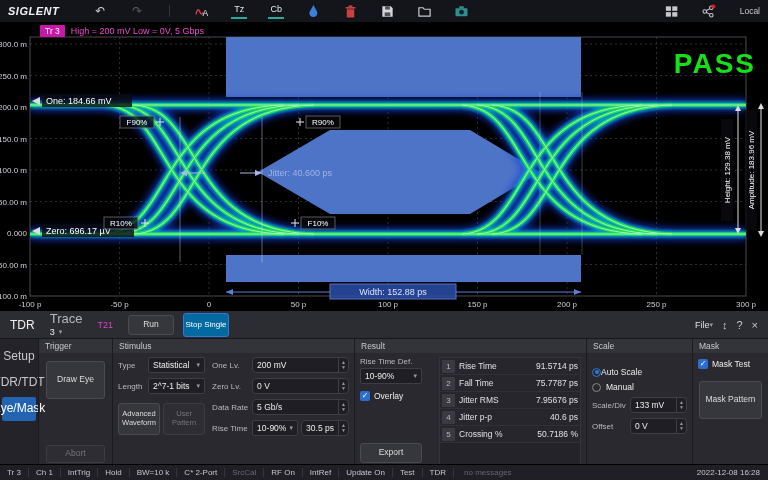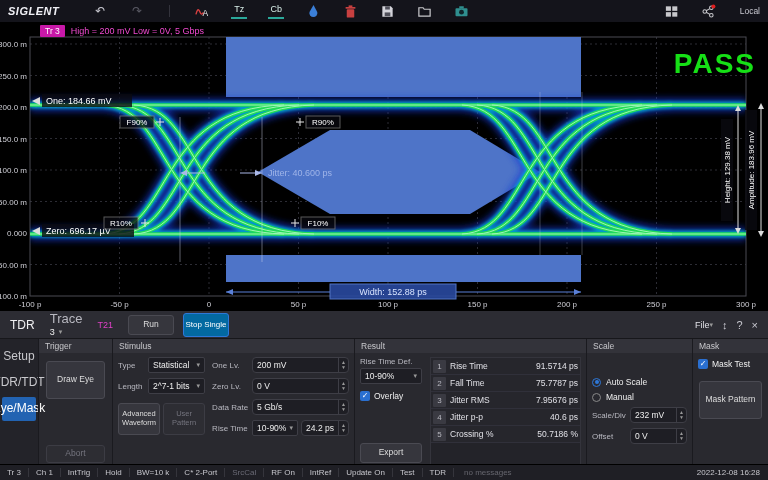--- a/index.html
+++ b/index.html
@@ -372,31 +372,31 @@
               <span class="arr">▲<br>▼</span>
             </div>
           </div>
           <div class="row" style="margin-bottom:0">
             <span class="lbl" style="width:40px">Rise Time</span>
             <div class="dd" style="width:46px">
               <span>10-90%</span>
               <span class="chev">▾</span>
             </div>
             <div class="spin" style="flex:1;margin-left:3px">
-              <span class="val">24.2 ps</span>
+              <span class="val">30.5 ps</span>
               <span class="arr">▲<br>▼</span>
             </div>
           </div>
         </div>
       </div>
     </div>
 
     <div class="sec w-res">
       <div class="sec-title">Result</div>
-      <div style="display:flex;gap:8px;flex:1">
+      <div style="display:flex;gap:17px;flex:1">
         <div style="width:62px;display:flex;flex-direction:column">
           <span class="lbl" style="margin-bottom:2px">Rise Time Def.</span>
           <div class="dd" style="margin-bottom:7px">
             <span>10-90%</span>
             <span class="chev">▾</span>
           </div>
           <div style="display:flex;align-items:center;gap:4px;margin-bottom:6px">
             <span class="check">✓</span>
             <span style="font-size:8.5px;color:#eee">Overlay</span>
           </div>
@@ -427,32 +427,32 @@
             <span class="ix">5</span>
             <span class="nm">Crossing %</span>
             <span class="vl">50.7186 %</span>
           </div>
         </div>
       </div>
     </div>
 
     <div class="sec w-scale">
       <div class="sec-title">Scale</div>
-      <div class="row" style="gap:5px;margin-top:20px">
+      <div class="row" style="margin-top:10px">
         <span class="radio sel"></span>
         <span style="font-size:8.5px;color:#eee">Auto Scale</span>
       </div>
       <div class="row" style="gap:5px">
         <span class="radio"></span>
         <span style="font-size:8.5px;color:#eee">Manual</span>
       </div>
       <div class="row">
         <span class="lbl" style="width:38px">Scale/Div</span>
         <div class="spin" style="flex:1">
-          <span class="val">232 mV</span>
+          <span class="val">133 mV</span>
           <span class="arr">▲<br>▼</span>
         </div>
       </div>
       <div class="row" style="margin-bottom:0">
         <span class="lbl" style="width:38px">Offset</span>
         <div class="spin" style="flex:1">
           <span class="val">0 V</span>
           <span class="arr">▲<br>▼</span>
         </div>
       </div>

